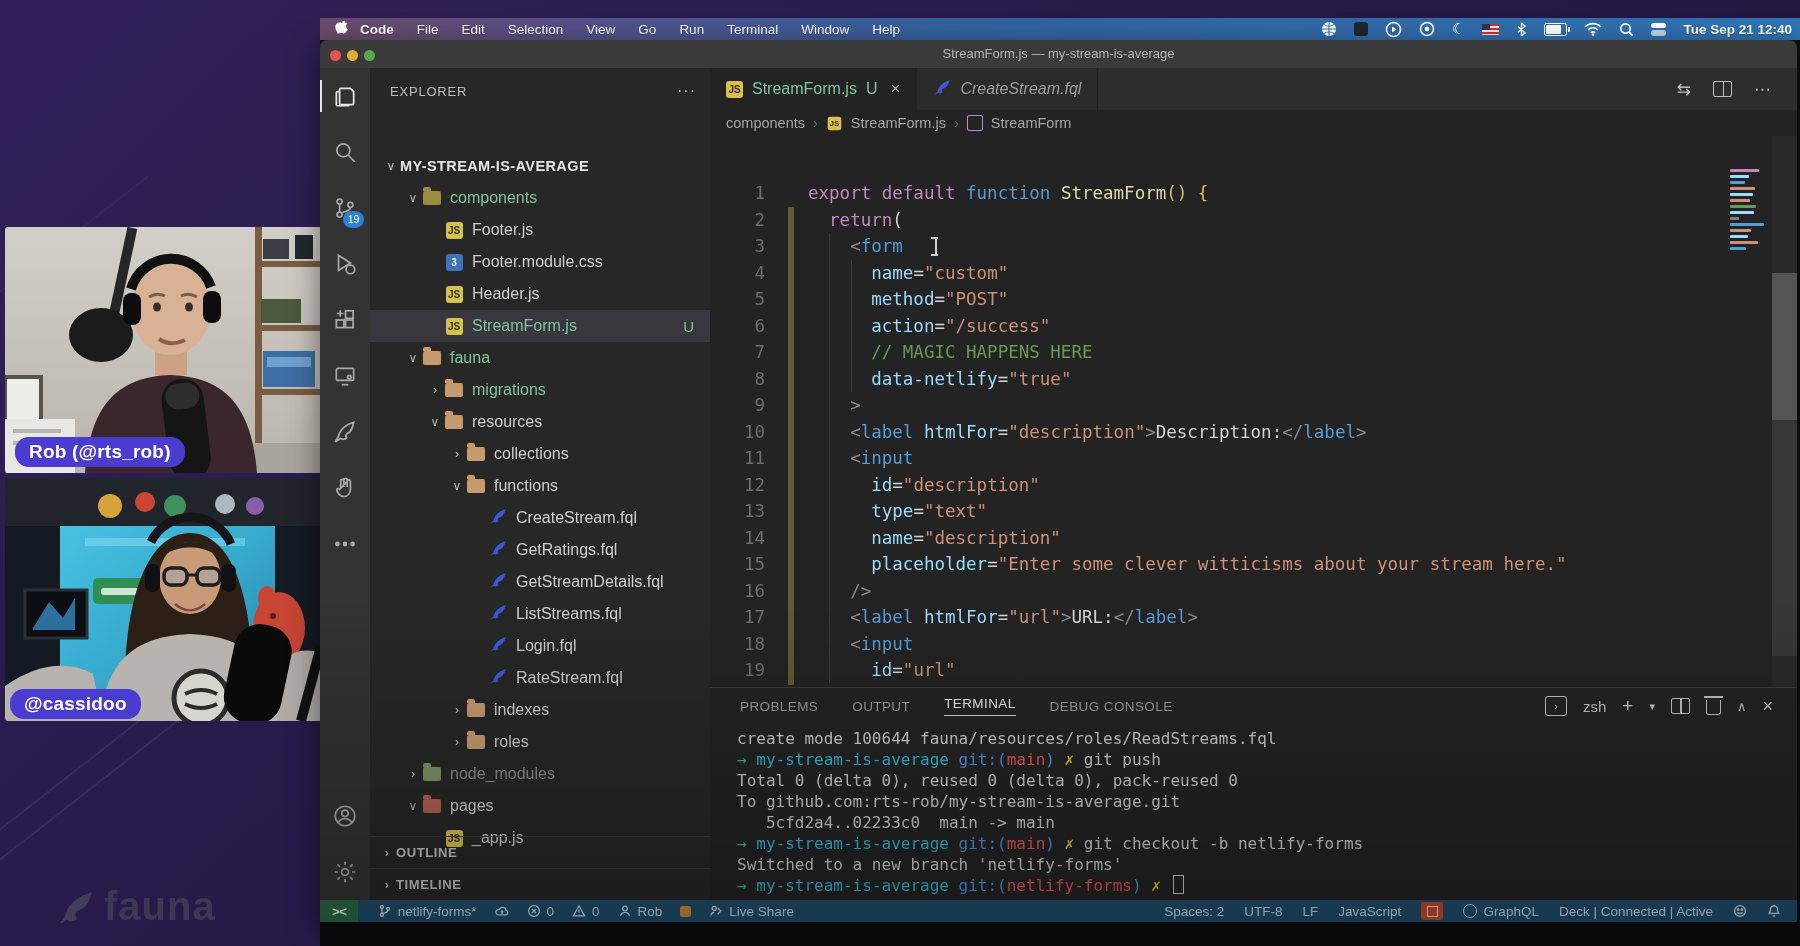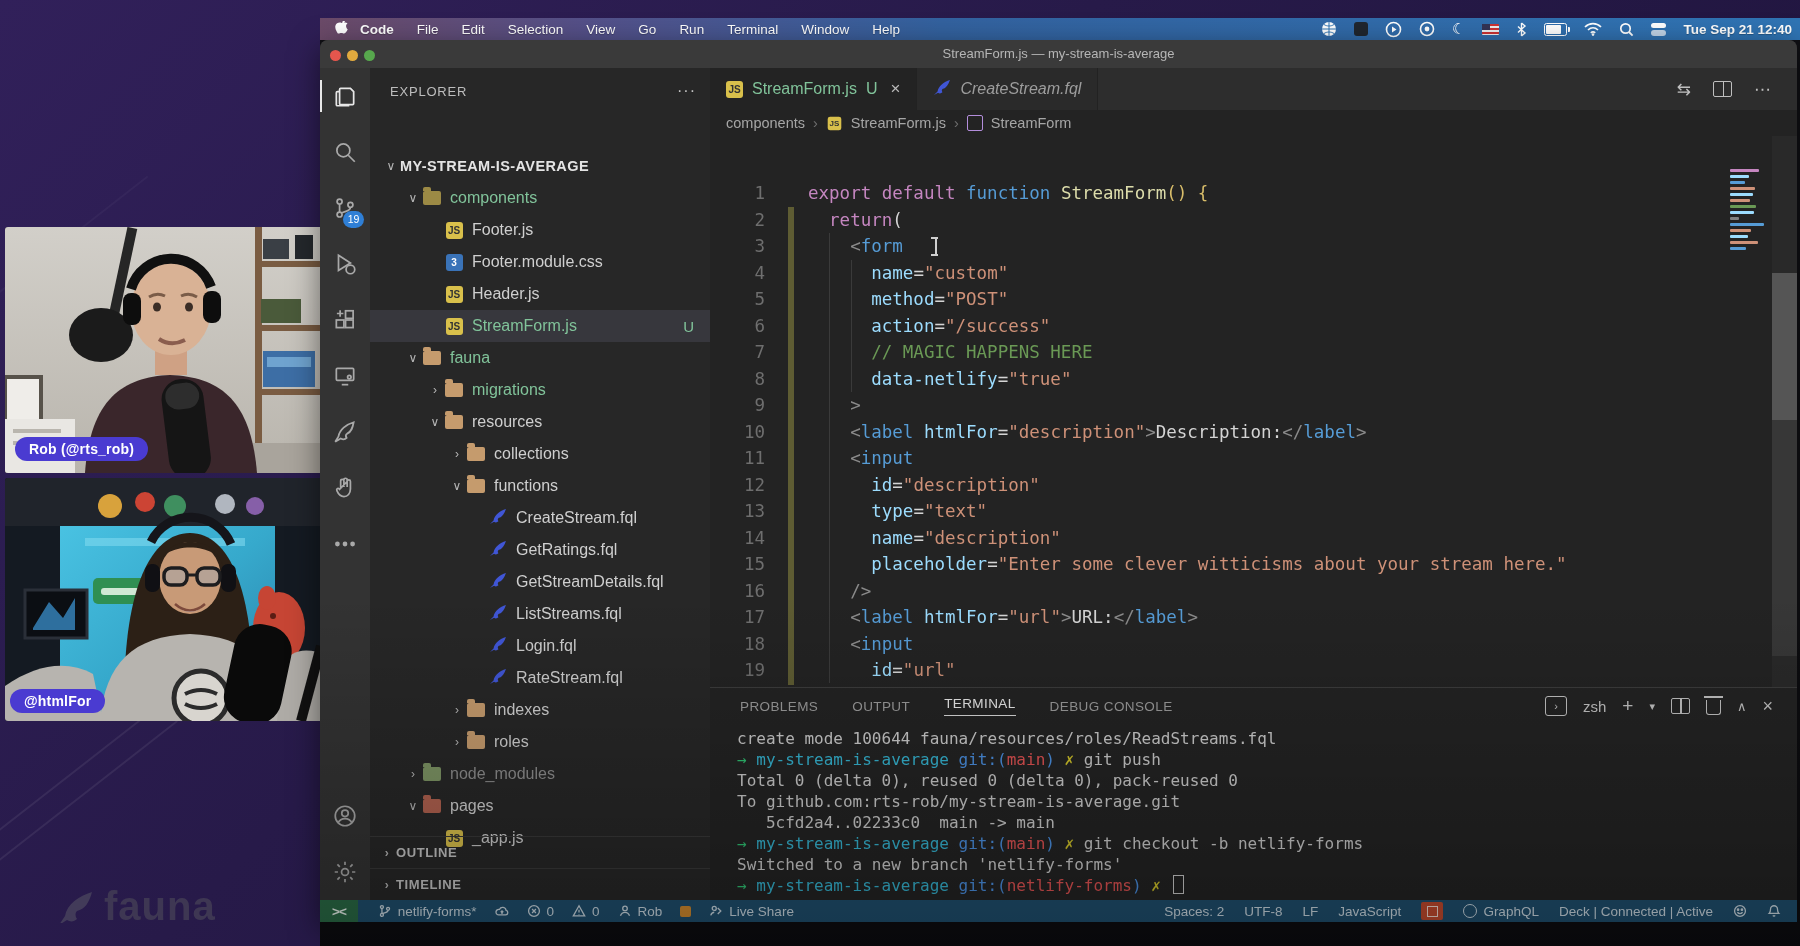--- a/index.html
+++ b/index.html
@@ -5,21 +5,21 @@
   html,body{margin:0;padding:0;background:#120b22;}
   #stage{position:relative;width:1800px;height:946px;overflow:hidden;
     background:linear-gradient(135deg,#31205a 0%,#271a49 40%,#1c1238 100%);
     font-family:"Liberation Sans",sans-serif;color:#ddd;}
   .streak{position:absolute;width:210px;height:2px;background:rgba(255,255,255,.07);transform:rotate(-38deg);border-radius:2px;}
 
   
   .cam{position:absolute;left:5px;width:325px;overflow:hidden;border-radius:3px;background:#222;}
   #cam-rob{top:227px;height:246px;}
   #cam-cass{top:478px;height:243px;}
-  .nametag{position:absolute;background:#4a3bd1;color:#fff;font-weight:bold;font-size:14px;
+  .nametag{position:absolute;background:#4a3bd1;color:#fff;font-weight:bold;font-size:19px;
     padding:4px 14px;border-radius:14px;letter-spacing:.2px;z-index:5;text-align:right;}
   #tag-rob{left:15px;top:437px;}
   #tag-cass{left:10px;top:689px;}
   #brand{position:absolute;left:58px;top:884px;display:flex;align-items:center;gap:10px;opacity:.85;}
   #brand svg{width:36px;height:32px;fill:#47415c;}
   #brand span{font-size:40px;font-weight:bold;color:#433d55;letter-spacing:1px;}
 
   
   #screen{position:absolute;left:320px;top:18px;width:1480px;height:928px;background:#101014;}
   #screen::after{content:"";position:absolute;inset:0;pointer-events:none;
@@ -255,21 +255,21 @@
       <path d="M0 243 L0 208 C32 186 62 182 88 196 L98 243 Z" fill="#b7b4af"></path>
       <path d="M325 243 L325 178 C300 168 286 172 278 186 L272 243 Z" fill="#aeaba6"></path>
       <circle cx="196" cy="220" r="27" fill="#d8d5cf" stroke="#2b2b2b" stroke-width="5"></circle>
       <path d="M180 216 q16 -8 32 0 M180 226 q16 8 32 0" stroke="#2b2b2b" stroke-width="4" fill="none"></path>
       <g transform="rotate(12 252 195)">
         <rect x="224" y="146" width="58" height="100" rx="26" fill="#0a0a0a"></rect>
       </g>
       <line x1="296" y1="243" x2="316" y2="168" stroke="#111" stroke-width="10"></line>
     </svg>
   </div>
-  <div class="nametag" id="tag-cass">@htmlFor</div>
+  <div class="nametag" id="tag-cass">@cassidoo</div>
 
   <div id="brand">
     <svg viewBox="0 0 36 32">
       <path d="M34 1 C21 5 9 13 7 25 L1 34 L9 29 C12 31 16 31 19 28 C17 25 17 22 19 20 C27 18 31 12 34 1 Z"></path>
     </svg>
     <span>fauna</span>
   </div>
 
   <div id="screen">
 

